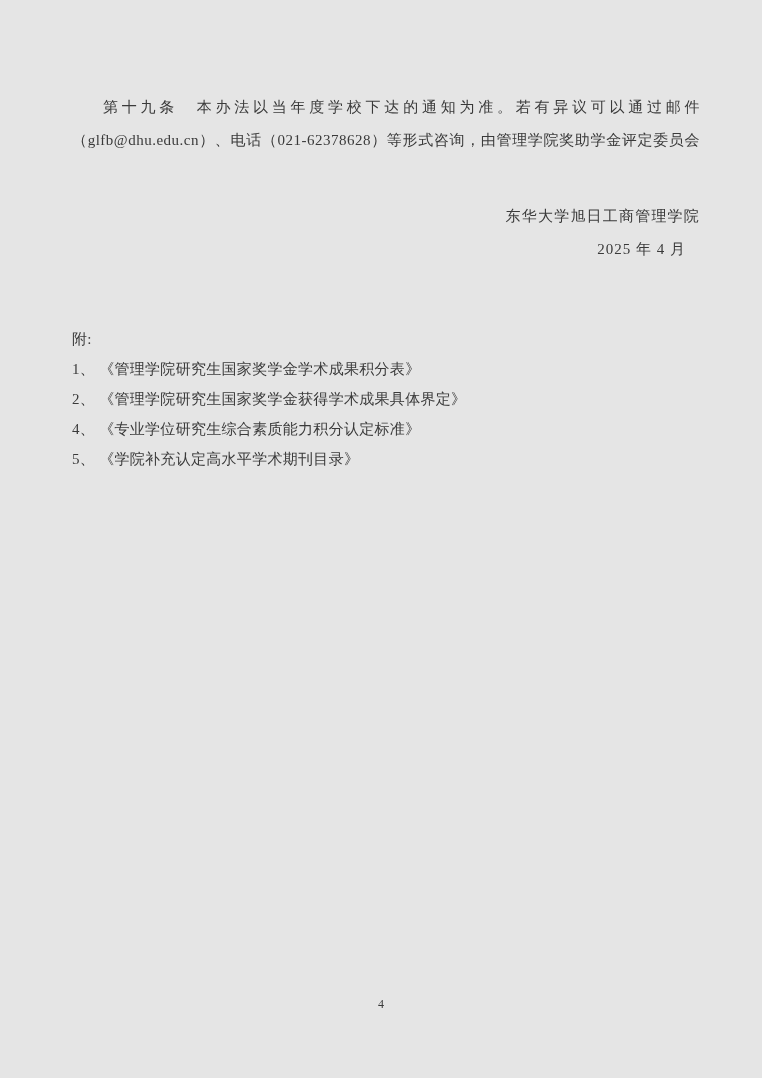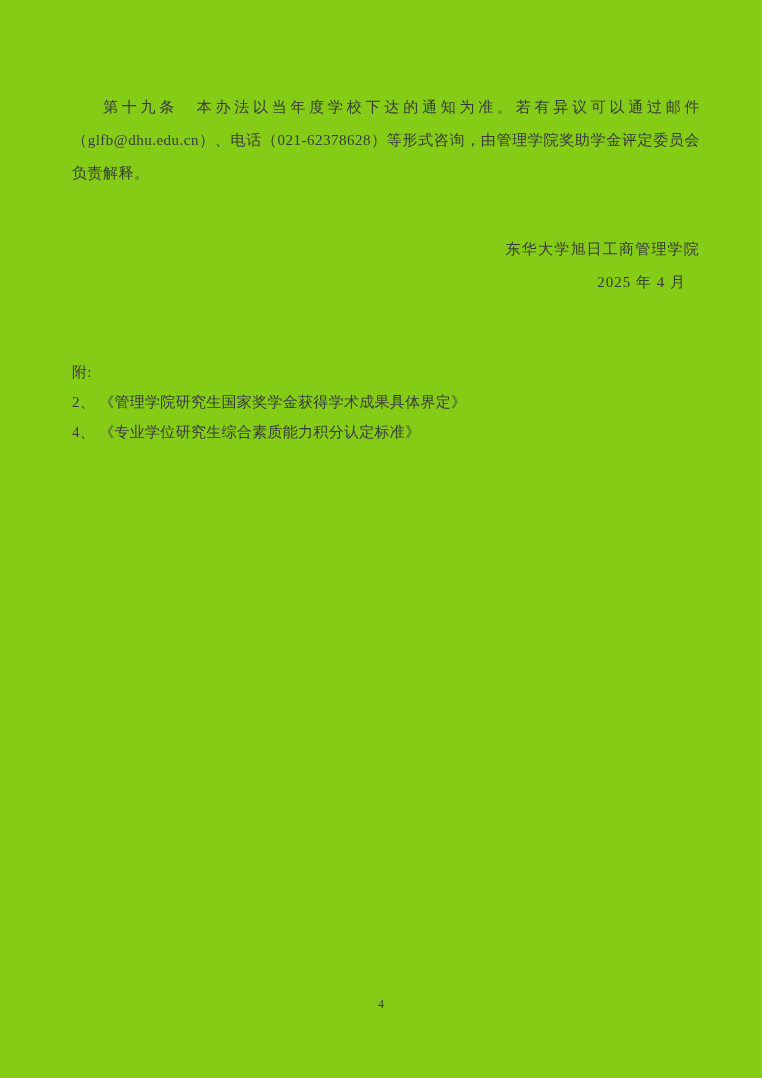--- a/index.html
+++ b/index.html
@@ -4,21 +4,21 @@
 <style>
   html, body {
     margin: 0;
     padding: 0;
     background: #ffffff;
   }
   .page {
     position: relative;
     width: 762px;
     height: 1078px;
-    background: #84cc16;
+    background: #e5e5e5;
     color: #3a3a3a;
     font-family: "Liberation Serif", "DejaVu Serif", serif;
     overflow: hidden;
   }
   .content {
     position: absolute;
     left: 72px;
     top: 91px;
     width: 628px;
   }
@@ -77,31 +77,32 @@
 </style>
 </head>
 <body>
 
 <div class="page">
   <div class="content">
 
     <div class="para">
       <div class="line indent just">第十九条　本办法以当年度学校下达的通知为准。若有异议可以通过邮件</div>
       <div class="line just">（glfb@dhu.edu.cn）、电话（021-62378628）等形式咨询，由管理学院奖助学金评定委员会</div>
-      <div class="line">负责解释。</div>
     </div>
 
 
     <div class="signature">
       <div class="sig-org">东华大学旭日工商管理学院</div>
       <div class="sig-date">2025 年 4 月</div>
     </div>
 
     <div class="attachments">
       <div class="att-label">附:</div>
+      <div class="att-item">1、 《管理学院研究生国家奖学金学术成果积分表》</div>
       <div class="att-item">2、 《管理学院研究生国家奖学金获得学术成果具体界定》</div>
       <div class="att-item">4、 《专业学位研究生综合素质能力积分认定标准》</div>
+      <div class="att-item">5、 《学院补充认定高水平学术期刊目录》</div>
     </div>
 
   </div>
 
   <div class="page-number">4</div>
 </div>
 
 </body></html>

